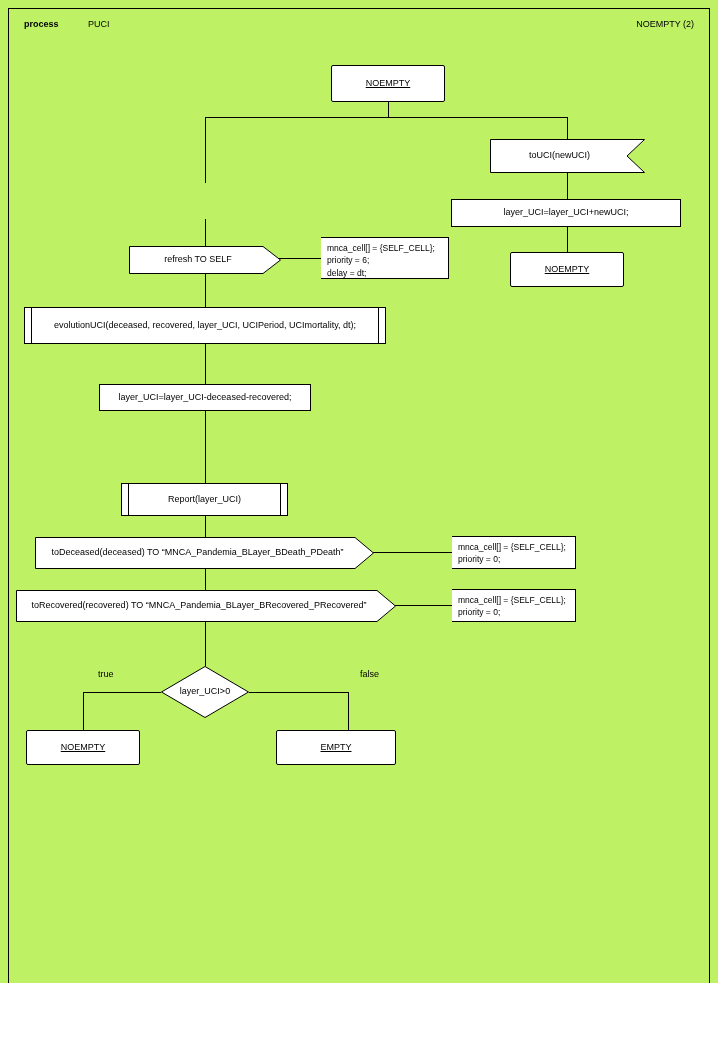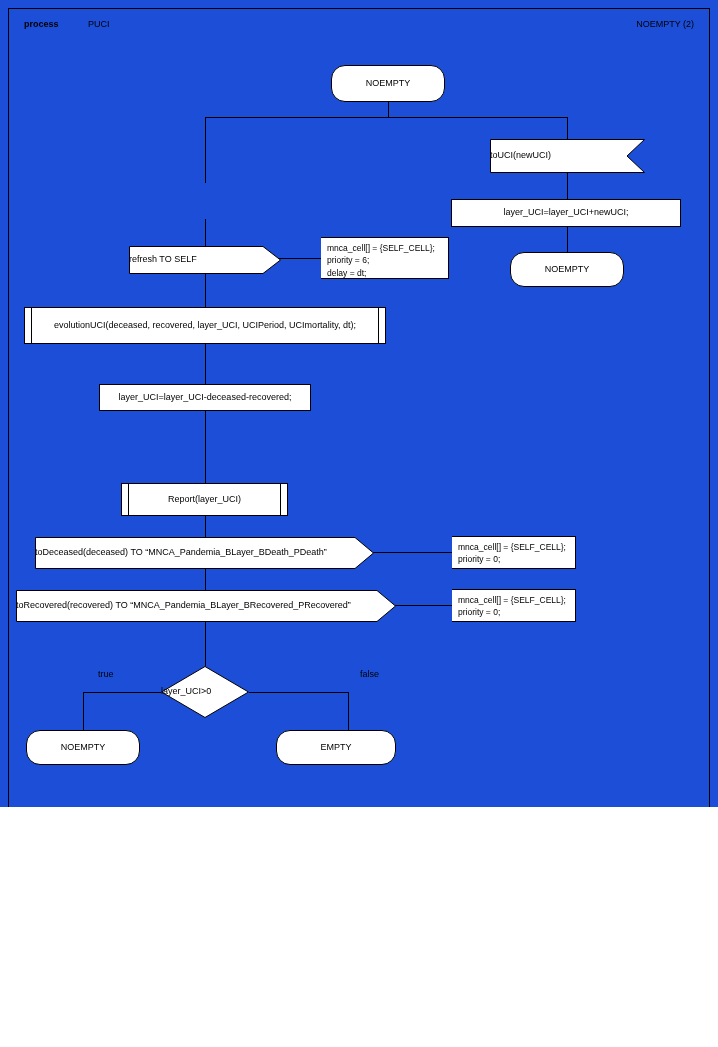--- a/index.html
+++ b/index.html
@@ -6,22 +6,22 @@
     margin: 0;
     padding: 0;
     background: #ffffff;
   }
   body {
     font-family: "Liberation Sans", sans-serif;
   }
   #page {
     position: relative;
     width: 718px;
-    height: 807px;
-    background: #1d4ed8;
+    height: 983px;
+    background: #bef264;
     overflow: hidden;
   }
   .frame {
     position: absolute;
     left: 8px;
     top: 8px;
     width: 702px;
     height: 1031px;
     border: 1px solid #000;
     box-sizing: border-box;
@@ -41,21 +41,22 @@
     background: #fff;
     font-size: 9px;
     color: #000;
     display: flex;
     align-items: center;
     justify-content: center;
     text-align: center;
     line-height: 1.25;
   }
   .terminator {
-    border-radius: 14px;
+    border-radius: 2px;
+    text-decoration: underline;
   }
   .rect { }
   
   .barbox::before,
   .barbox::after {
     content: "";
     position: absolute;
     top: 0;
     bottom: 0;
     width: 0;
@@ -98,20 +99,21 @@
   .flagshape, .decision, .sendshape {
     position: absolute;
   }
   .flagshape svg, .decision svg, .sendshape svg {
     display: block;
   }
   .shape-text {
     position: absolute;
     font-size: 9px;
     color: #000;
+    text-align: center;
     line-height: 1.25;
     left: 0;
     right: 0;
     top: 50%;
     transform: translateY(-50%);
     pointer-events: none;
   }
 </style>
 </head>
 <body>

